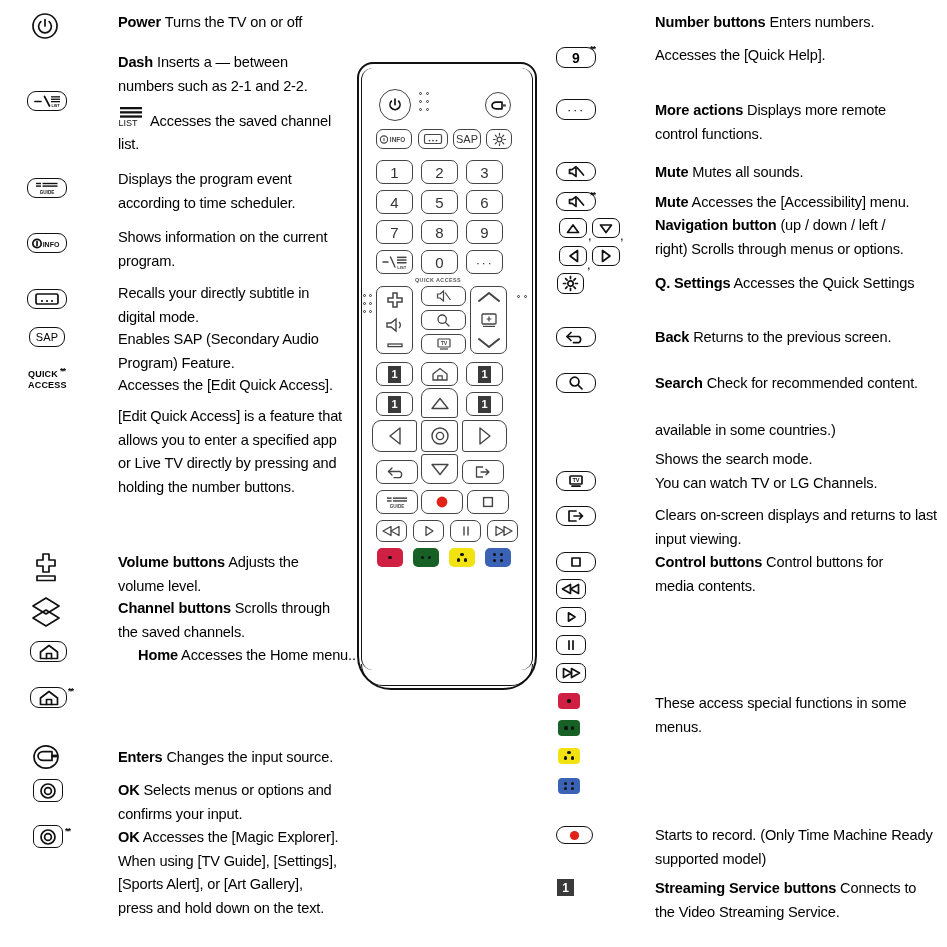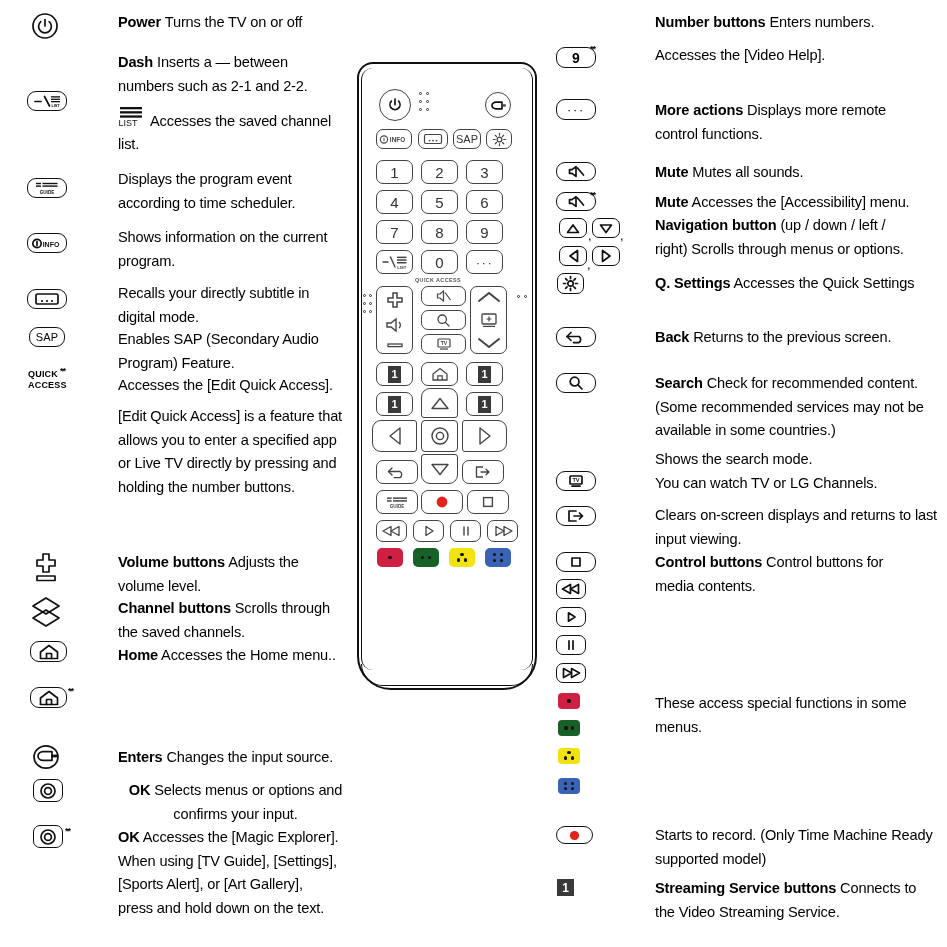--- a/index.html
+++ b/index.html
@@ -296,30 +296,30 @@
   <div class="txt lcol" style="top:551px; width:235px;">
     <b>Volume buttons</b><span>  Adjusts the</span><br>
     <span>volume level.</span>
   </div>
 
   <div class="txt lcol" style="top:597px; width:235px;">
     <b>Channel buttons</b><span> Scrolls through</span><br>
     <span>the saved channels.</span>
   </div>
 
-  <div class="txt lcol" style="top:644px; width:235px;">
+  <div class="txt lcol" style="top:644px; width:235px;margin-left:20px;">
     <b> Home</b><span>  Accesses the Home menu..</span>
   </div>
 
 
   <div class="txt lcol" style="top:746px; width:235px;">
     <b>Enters</b><span>  Changes the input source.</span>
   </div>
 
-  <div class="txt lcol" style="top:779px; width:235px;text-align:center;">
+  <div class="txt lcol" style="top:779px; width:235px;">
     <b>OK</b><span>  Selects menus or options and</span><br>
     <span>confirms your input.</span>
   </div>
 
   <div class="txt lcol" style="top:826px; width:240px;">
     <b>OK</b><span> Accesses the [Magic Explorer].</span><br>
     <span>When using [TV Guide], [Settings],</span><br>
     <span>[Sports Alert], or [Art Gallery],</span><br>
     <span>press and hold down on the text.</span>
   </div>
@@ -764,21 +764,21 @@
   </div>
 
   <div class="ic" style="left:557px; top:879px; width:17px; height:17px;">
     <div class="onebox">1</div>
   </div>
 
   <div class="txt rcol" style="top:11px;">
     <b>Number buttons</b><span>  Enters numbers.</span>
   </div>
   <div class="txt rcol" style="top:44px;">
-    <span>Accesses the [Video Help].</span>
+    <span>Accesses the [Quick Help].</span>
   </div>
 
   <div class="txt rcol" style="top:99px;">
     <b>More actions</b><span>  Displays more remote</span><br>
     <span>control functions.</span>
   </div>
 
   <div class="txt rcol" style="top:161px;">
     <b>Mute</b><span>  Mutes all sounds.</span>
   </div>
@@ -793,21 +793,21 @@
   <div class="txt rcol" style="top:272px; width:292px;">
     <b>Q. Settings</b><span>  Accesses the Quick Settings</span>
   </div>
 
   <div class="txt rcol" style="top:326px;">
     <b>Back</b><span>  Returns to the previous screen.</span>
   </div>
 
   <div class="txt rcol" style="top:372px; width:292px;">
     <b>Search</b><span>  Check for recommended content.</span><br>
-    <span>(Some recommended services may not be</span><br>
+    <br>
     <span>available in some countries.)</span>
   </div>
 
   <div class="txt rcol" style="top:448px;">
     <span>Shows the search mode.</span><br>
     <span>You can watch TV or LG Channels.</span>
   </div>
 
   <div class="txt rcol" style="top:504px; width:295px;">
     <span>Clears on-screen displays and returns to last</span><br>

